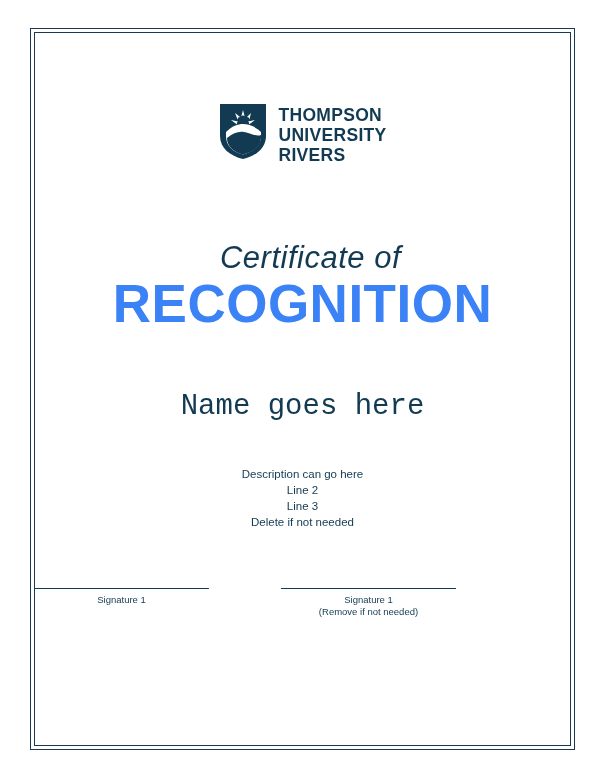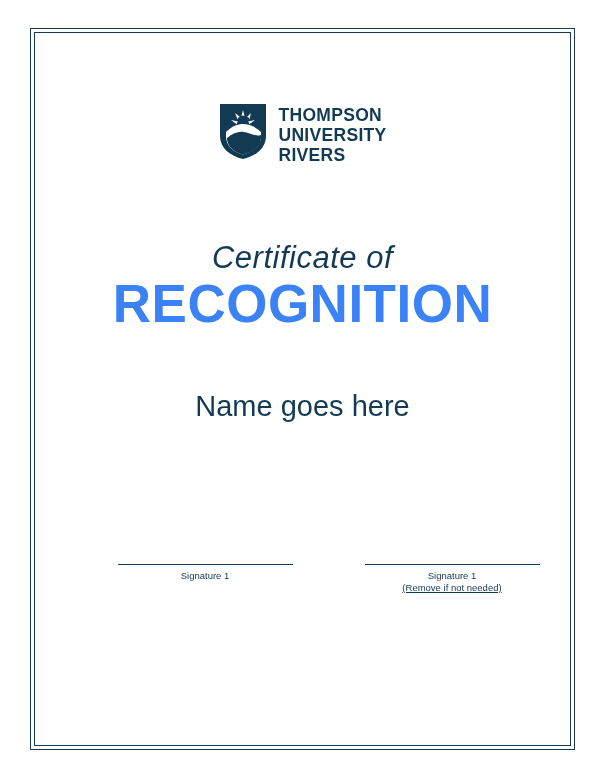--- a/index.html
+++ b/index.html
@@ -74,21 +74,21 @@
     font-size: 17.5px;
     line-height: 20px;
     letter-spacing: 0.3px;
     color: #123a52;
     padding-top: 3px;
   }
 
   
   .cert-of {
     position: absolute;
-    left: 0;
+    left: 8px;
     top: 208px;
     width: 537px;
     text-align: center;
     font-family: "Liberation Sans", sans-serif;
     font-style: italic;
     font-size: 31px;
     color: #123a52;
     letter-spacing: 0.5px;
   }
   .cert-title {
@@ -104,46 +104,44 @@
     color: #3b82f6;
     letter-spacing: 0.5px;
   }
 
   .recipient {
     position: absolute;
     left: 0;
     top: 358px;
     width: 537px;
     text-align: center;
-    font-family: Liberation Sans, sans-serif;
+    font-family: Liberation Mono, monospace;
     font-size: 29px;
     color: #123a52;
   }
 
   .description {
     position: absolute;
     left: 0;
     top: 434px;
     width: 537px;
     text-align: center;
     font-family: "Liberation Sans", sans-serif;
     font-size: 11.5px;
     line-height: 16px;
     color: #123a52;
   }
 
   
   .sig-row {
     position: absolute;
     left: 0;
-    top: 532px;
+    top: 556px;
     width: 537px;
     display: flex;
-    justify-content: center;
-    padding-left: 26px;
   }
   .sig-block {
     width: 175px;
     text-align: center;
   }
   .sig-block.left { margin-right: 72px; }
   .sig-line {
     border-top: 1px solid #123a52;
     height: 0;
     margin-bottom: 5px;
@@ -152,21 +150,20 @@
     font-family: "Liberation Sans", sans-serif;
     font-size: 9.5px;
     line-height: 12px;
     color: #123a52;
   }
   .sig-note {
     font-family: "Liberation Sans", sans-serif;
     font-size: 9.5px;
     line-height: 12px;
     color: #123a52;
-    text-decoration: underline;
   }
 </style>
 </head>
 <body>
 
 <div class="page">
 
   <div class="frame-outer"></div>
   <div class="frame-inner"></div>
 
@@ -190,20 +187,26 @@
         <div>UNIVERSITY</div>
         <div>RIVERS</div>
       </div>
     </div>
 
     <div class="cert-of">Certificate of</div>
     <div class="cert-title">RECOGNITION</div>
 
     <div class="recipient">Name goes here</div>
 
+    <div class="description">
+      <div>Description can go here</div>
+      <div>Line 2</div>
+      <div>Line 3</div>
+      <div>Delete if not needed</div>
+    </div>
 
     <div class="sig-row">
       <div class="sig-block left">
         <div class="sig-line"></div>
         <div class="sig-label">Signature 1</div>
         <div class="sig-note"></div>
       </div>
       <div class="sig-block right">
         <div class="sig-line"></div>
         <div class="sig-label">Signature 1</div>

